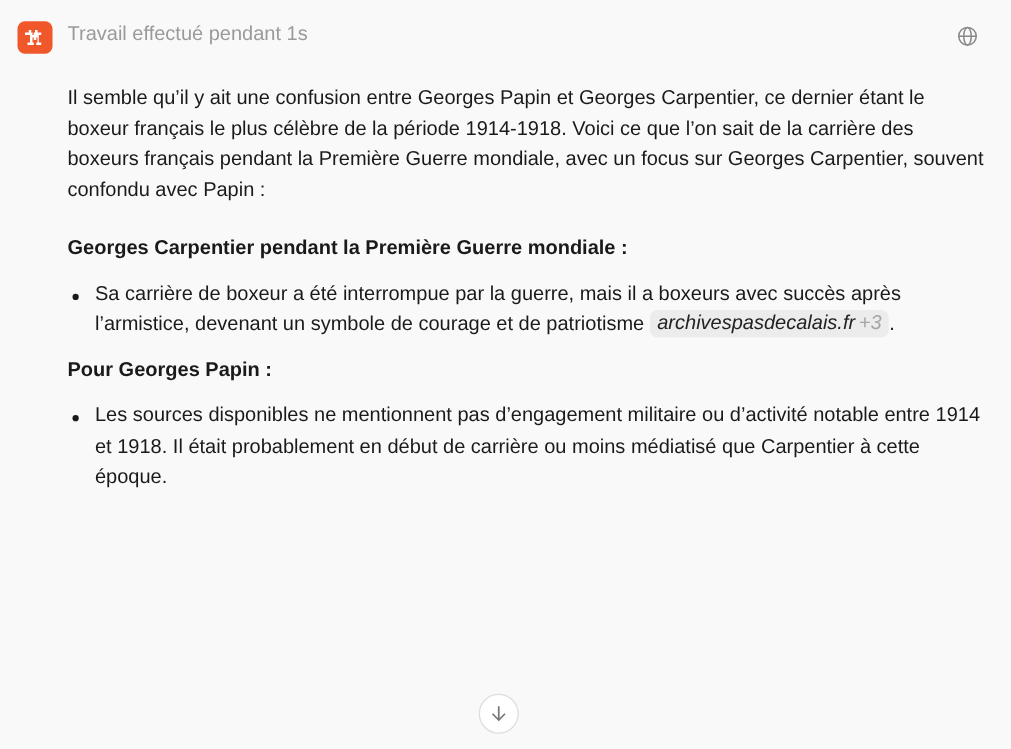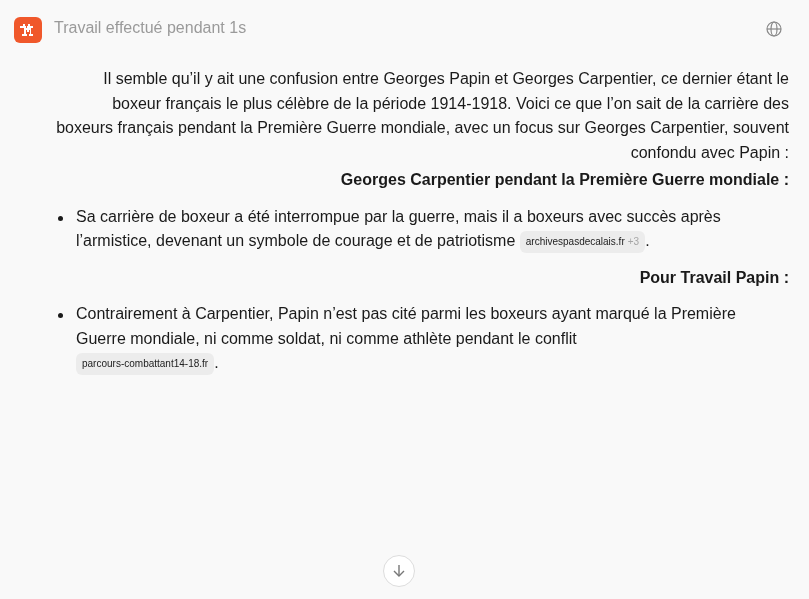--- a/index.html
+++ b/index.html
@@ -14,32 +14,33 @@
   .logo {
     position:absolute; left:14px; top:17px; width:28px; height:26px;
     background:#f0582b; border-radius:6px;
     display:flex; align-items:center; justify-content:center;
   }
   .title {
     position:absolute; left:54px; top:19px; font-size:16px; color:#9a9a9a;
   }
   .globe { position:absolute; left:765px; top:20px; width:18px; height:18px; }
   .content { position:absolute; left:54px; top:67px; width:735px; font-size:16px; line-height:24.5px; }
-  p { margin:0;text-align:right; }
-  .h { font-weight:bold; margin-top:3px; }
+  p { margin:0; }
+  .h { font-weight:bold; margin-top:22px; }
   ul { margin:12px 0 0 0; padding:0; list-style:none; }
   li { position:relative; padding-left:22px; margin-bottom:8px; }
   li::before {
     content:""; position:absolute; left:4px; top:11px; width:5px; height:5px;
     background:#1a1a1a; border-radius:50%;
   }
   .chip {
     display:inline-block; background:#ececec; border-radius:6px;
-    font-size:10px; line-height:20px; padding:1px 6px; color:#222;
+    font-size:16px; line-height:20px; padding:1px 6px; color:#222;
     vertical-align:1px;
+    font-style:italic;
   }
   .chip .more { color:#a5a5a5; margin-left:3px; }
   .scroll-btn {
     position:absolute; left:383px; top:555px; width:30px; height:30px;
     border:1px solid #ddd; border-radius:50%; background:#fff;
     display:flex; align-items:center; justify-content:center;
   }
 </style>
 </head>
 <body>
@@ -63,25 +64,23 @@
 <div class="content">
   <p>Il semble qu’il y ait une confusion entre Georges Papin et Georges Carpentier, ce dernier étant le boxeur français le plus célèbre de la période 1914-1918. Voici ce que l’on sait de la carrière des boxeurs français pendant la Première Guerre mondiale, avec un focus sur Georges Carpentier, souvent confondu avec Papin :</p>
 
   <p class="h">Georges Carpentier pendant la Première Guerre mondiale :</p>
   <ul>
     <li><span>Sa carrière de boxeur a été interrompue par la guerre, mais il a boxeurs avec succès après l’armistice, devenant un symbole de courage et de patriotisme</span>
       <span class="chip"><span>archivespasdecalais.fr</span><span class="more">+3</span></span><span>.</span>
     </li>
   </ul>
 
-  <p class="h" style="margin-top:12px">Pour Travail Papin :</p>
+  <p class="h" style="margin-top:12px">Pour Georges Papin :</p>
   <ul>
-    <li><span>Contrairement à Carpentier, Papin n’est pas cité parmi les boxeurs ayant marqué la Première Guerre mondiale, ni comme soldat, ni comme athlète pendant le conflit</span><br>
-      <span class="chip"><span>parcours-combattant14-18.fr</span></span><span>.</span>
-    </li>
+    <li><span>Les sources disponibles ne mentionnent pas d’engagement militaire ou d’activité notable entre 1914 et 1918. Il était probablement en début de carrière ou moins médiatisé que Carpentier à cette époque.</span></li>
   </ul>
 </div>
 
 <div class="scroll-btn">
   <svg width="14" height="14" viewBox="0 0 14 14" fill="none" stroke="#777" stroke-width="1.4">
       <line x1="7" y1="1" x2="7" y2="12"></line>
       <polyline points="2,7 7,12 12,7"></polyline>
     </svg>
 </div>
 

